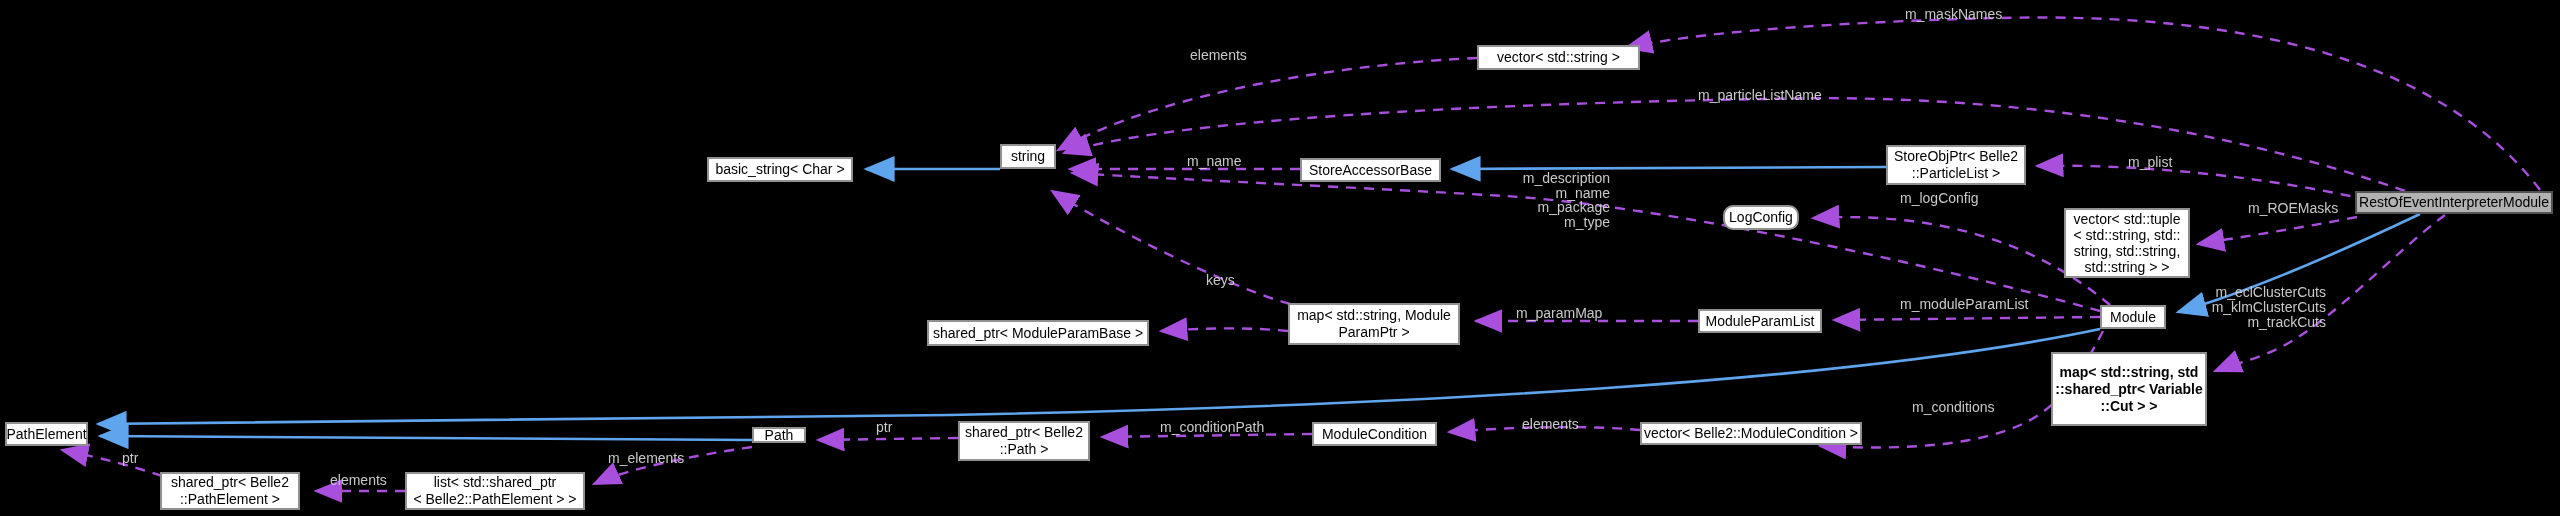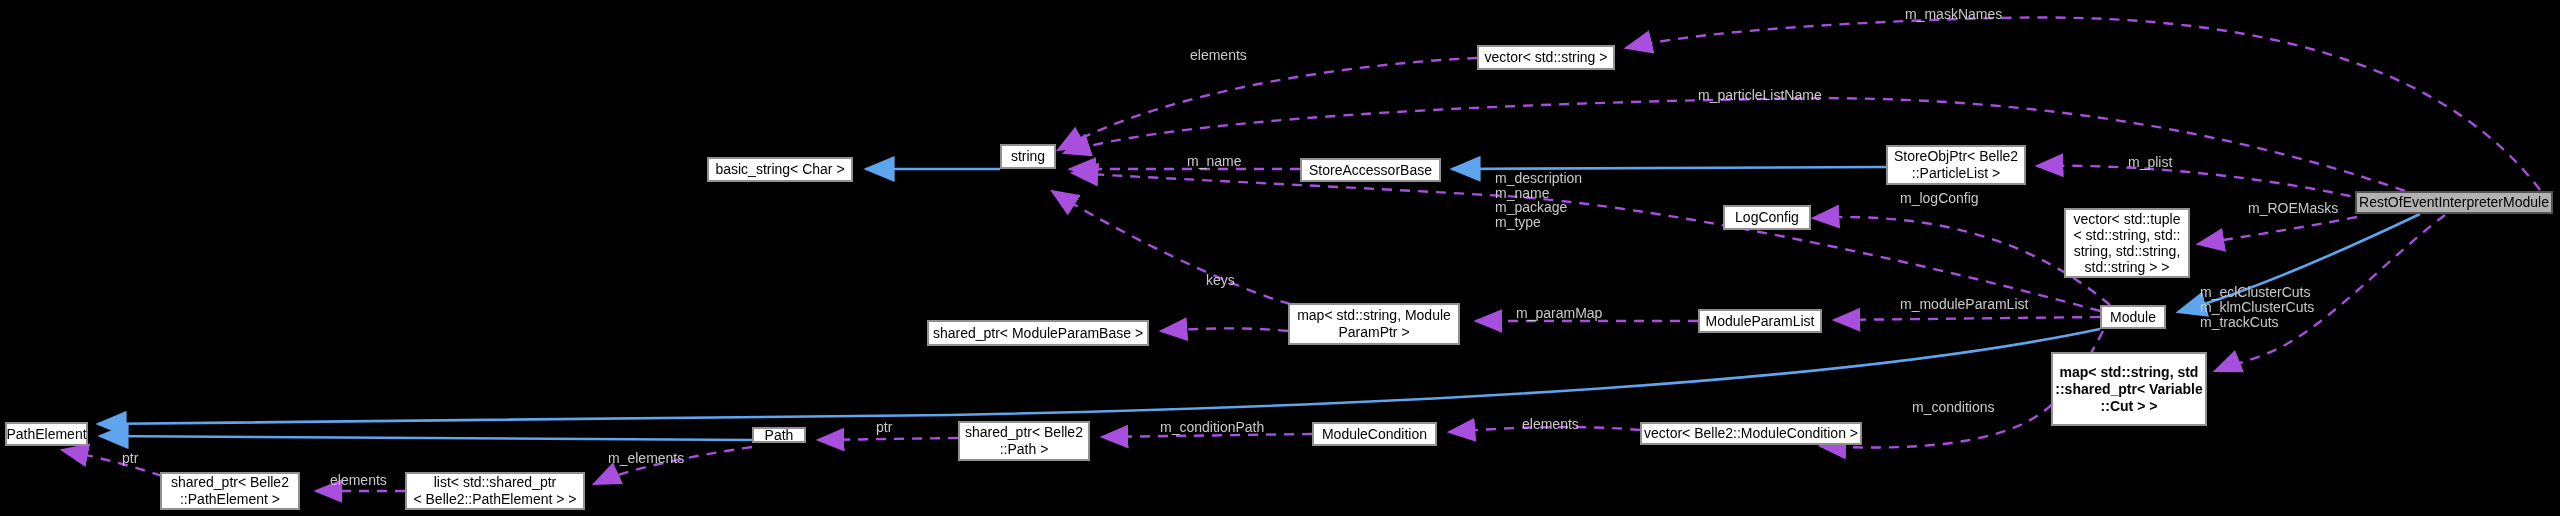--- a/index.html
+++ b/index.html
@@ -28,21 +28,21 @@
     border:2px solid var(--node-border);color:var(--node-text);
     display:flex;flex-direction:column;justify-content:center;align-items:center;
     font-size:14px;line-height:17px;text-align:center;white-space:nowrap;z-index:2;
   }
   .node.hl{background:var(--highlight-bg);border-color:var(--highlight-border);}
   .node .nl{display:block;}
   .elabel{
     position:absolute;color:var(--edge-label);font-size:14px;line-height:15px;
     white-space:nowrap;z-index:3;
   }
-  .elabel.stack{text-align:left;}
+  .elabel.stack{text-align:right;}
   .elabel.stack .nl{display:block;}
 </style>
 </head>
 <body>
 
 <div id="canvas">
 
   <svg id="edges" viewBox="0 0 2560 516">
     <defs>
       <marker id="mI" viewBox="0 0 12 10" refX="11" refY="5" markerWidth="12" markerHeight="10" orient="auto">
@@ -83,28 +83,28 @@
 
   <div class="node" style="left:707px;top:157px;width:146px;height:25px;">
       <span class="nl">basic_string&lt; Char &gt;</span>
     </div>
   <div class="node" style="left:1000px;top:144px;width:56px;height:25px;">
       <span class="nl">string</span>
     </div>
   <div class="node" style="left:1300px;top:158px;width:141px;height:24px;">
       <span class="nl">StoreAccessorBase</span>
     </div>
-  <div class="node" style="left:1477px;top:45px;width:138px;height:25px;">
+  <div class="node" style="left:1477px;top:45px;width:163px;height:25px;">
       <span class="nl">vector&lt; std::string &gt;</span>
     </div>
   <div class="node" style="left:1886px;top:145px;width:140px;height:40px;">
       <span class="nl">StoreObjPtr&lt; Belle2</span>
       <span class="nl">::ParticleList &gt;</span>
     </div>
-  <div class="node" style="left:1723px;top:205px;width:88px;height:25px;">
+  <div class="node" style="left:1723px;top:205px;width:76px;height:25px;border-radius:10px;">
       <span class="nl">LogConfig</span>
     </div>
   <div class="node" style="left:2064px;top:208px;width:126px;height:70px;line-height:16px;">
       <span class="nl">vector&lt; std::tuple</span>
       <span class="nl">&lt; std::string, std::</span>
       <span class="nl">string, std::string,</span>
       <span class="nl">std::string &gt; &gt;</span>
     </div>
   <div class="node hl" style="left:2355px;top:191px;width:198px;height:23px;">
       <span class="nl">RestOfEventInterpreterModule</span>

